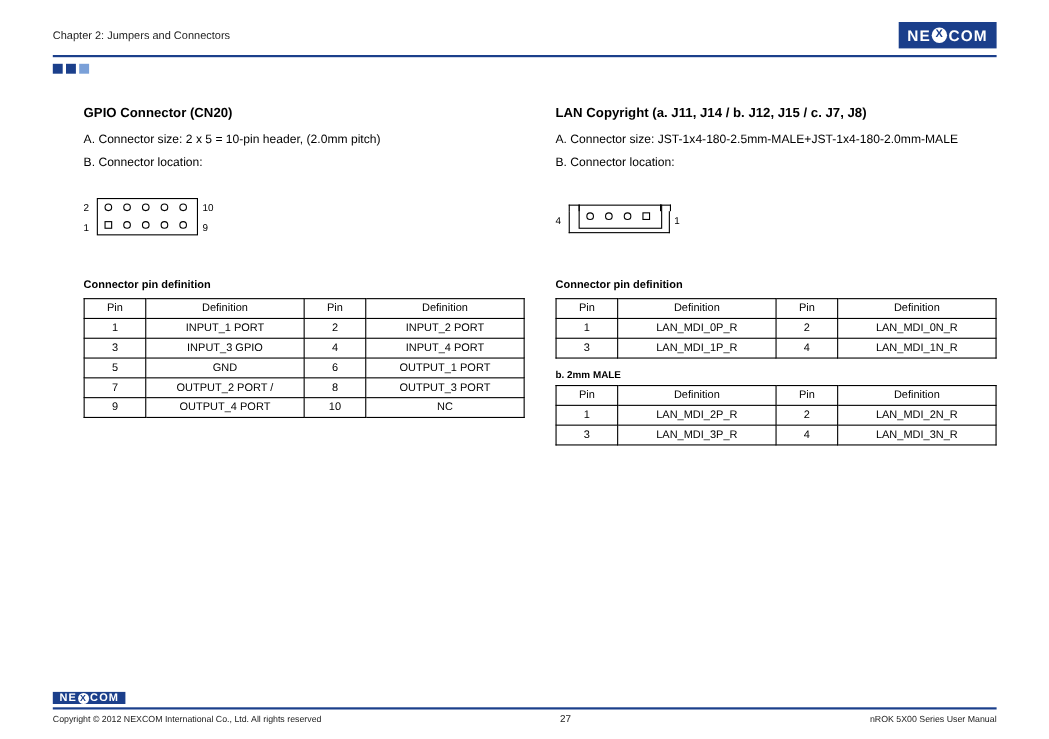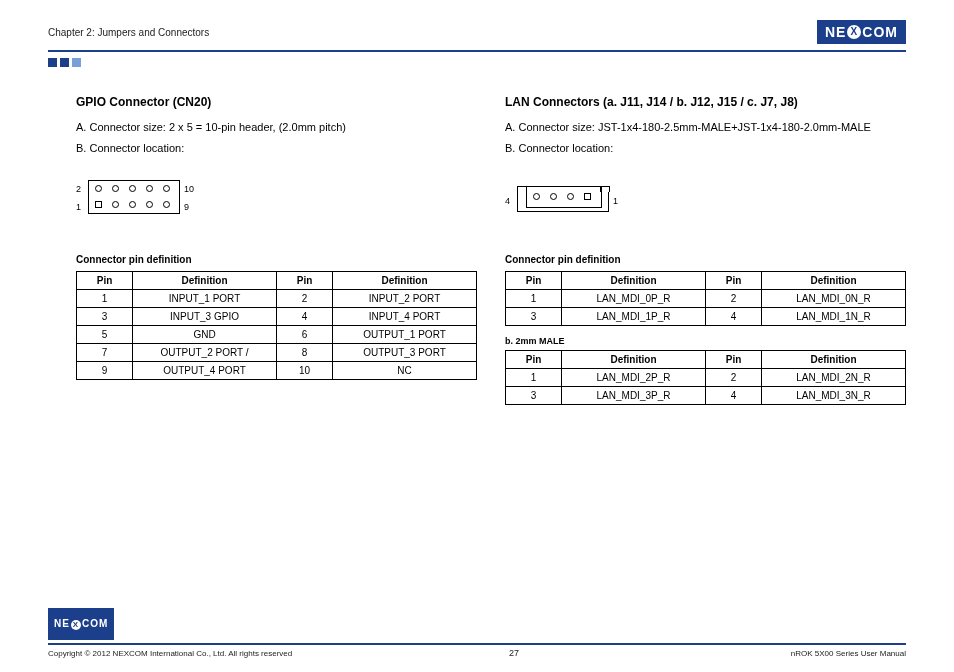--- a/index.html
+++ b/index.html
@@ -116,21 +116,21 @@
     width: 100%;
     font-size: 10px;
     margin-bottom: 10px;
   }
   table.pins th, table.pins td {
     border: 1px solid #000;
     padding: 3px 4px;
     text-align: center;
   }
   table.pins th {
-    font-weight: bold;
+    font-weight: normal;
   }
   table.pins .pin-col { width: 14%; }
   table.pins .def-col { width: 36%; }
   .footer {
     position: absolute;
     left: 48px; right: 48px; bottom: 14px;
   }
   .footerline {
     height: 2px;
     background: #1b3f8b;
@@ -141,21 +141,21 @@
     align-items: center;
     font-size: 8px;
     margin-top: 4px;
     color: #222;
   }
   .footer-logo {
     background: #1b3f8b;
     color: #fff;
     font-weight: bold;
     font-size: 10px;
-    padding: 10px 6px;
+    padding: 0 6px;
     display: inline-block;
     margin-bottom: 3px;
     letter-spacing: 1px;
   }
   .footer-logo .x {
     display: inline-block;
     width:10px; height:10px;
     background:#fff; color:#1b3f8b;
     border-radius:50%;
     text-align:center; line-height:10px; font-size:8px;
@@ -264,21 +264,21 @@
             <td>9</td>
             <td>OUTPUT_4 PORT</td>
             <td>10</td>
             <td>NC</td>
           </tr>
     </tbody>
       </table>
   </div>
 
   <div class="col">
-    <div class="sect-title">LAN Connectors (a. J11, J14 / b. J12, J15 / c. J7, J8)</div>
+    <div class="sect-title">LAN Copyright (a. J11, J14 / b. J12, J15 / c. J7, J8)</div>
     <div class="body-text">A. Connector size: JST-1x4-180-2.5mm-MALE+JST-1x4-180-2.0mm-MALE</div>
     <div class="body-text">B. Connector location:</div>
 
     <div class="diagram" style="width:160px;">
       <span class="dia-label" style="left:0; top:16px;">4</span>
       <span class="dia-label" style="left:108px; top:16px;">1</span>
       <div class="lan-outer" style="left:12px; top:12px; width:92px; height:20px;">
         <div class="lan-tab" style="left:-1.5px;"></div>
         <div class="lan-tab" style="right:-1.5px;"></div>
         <div class="dia-box" style="left:8px; top:-6px; width:76px; height:22px; border:1.5px solid #000;">

